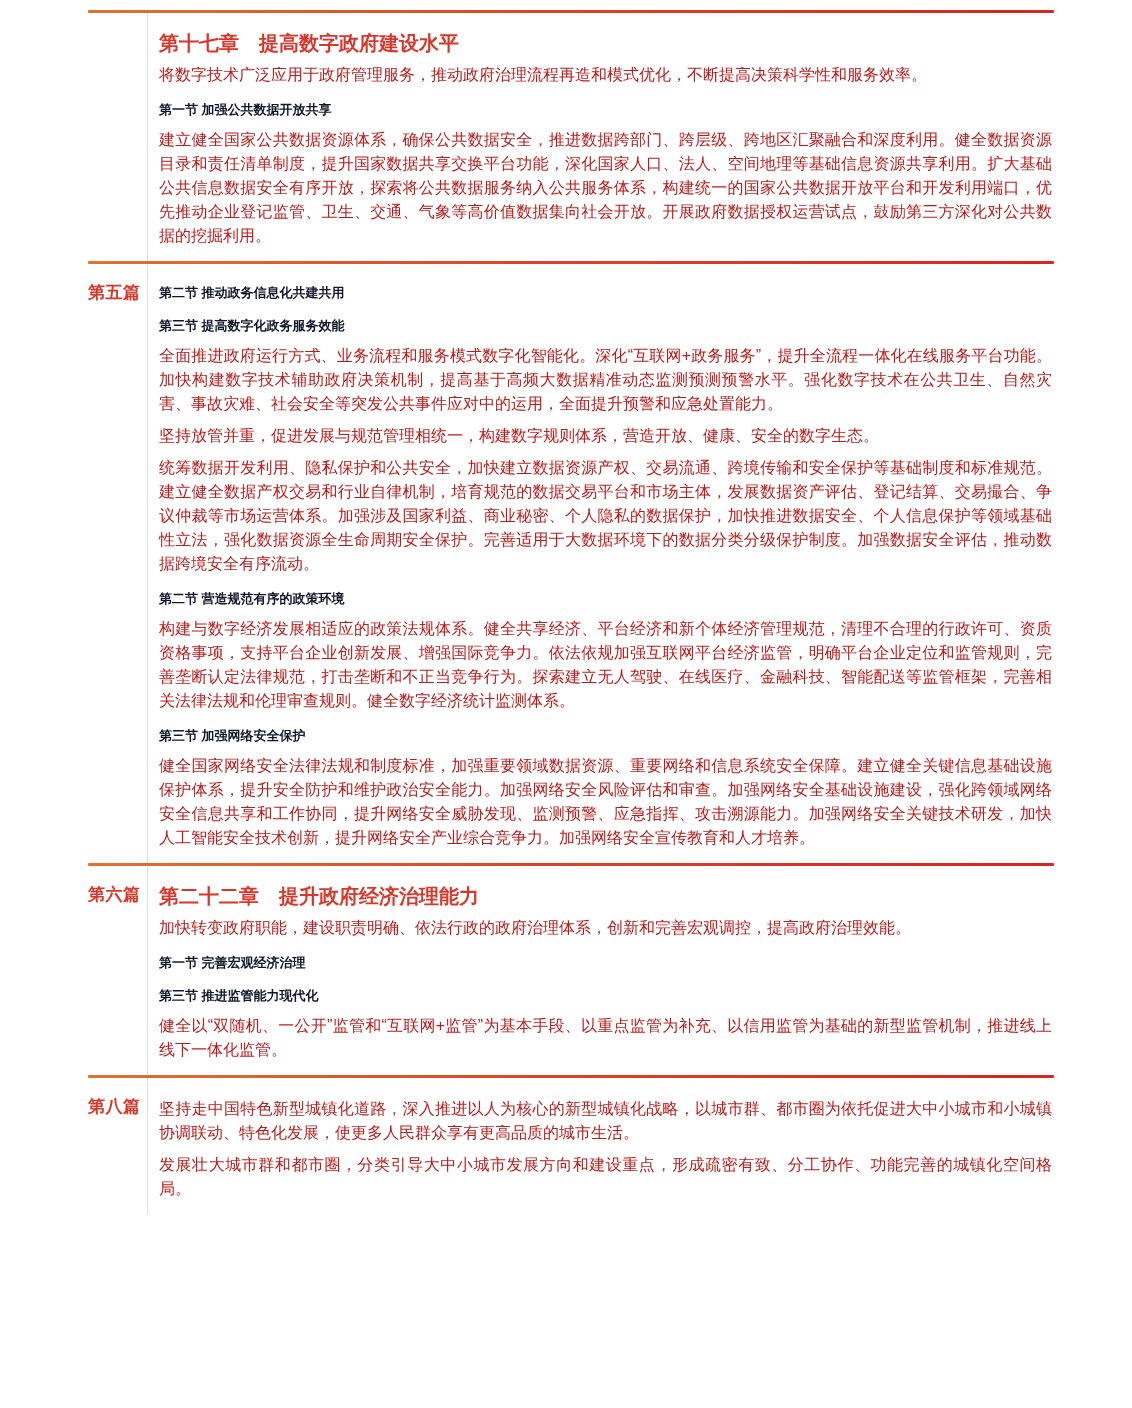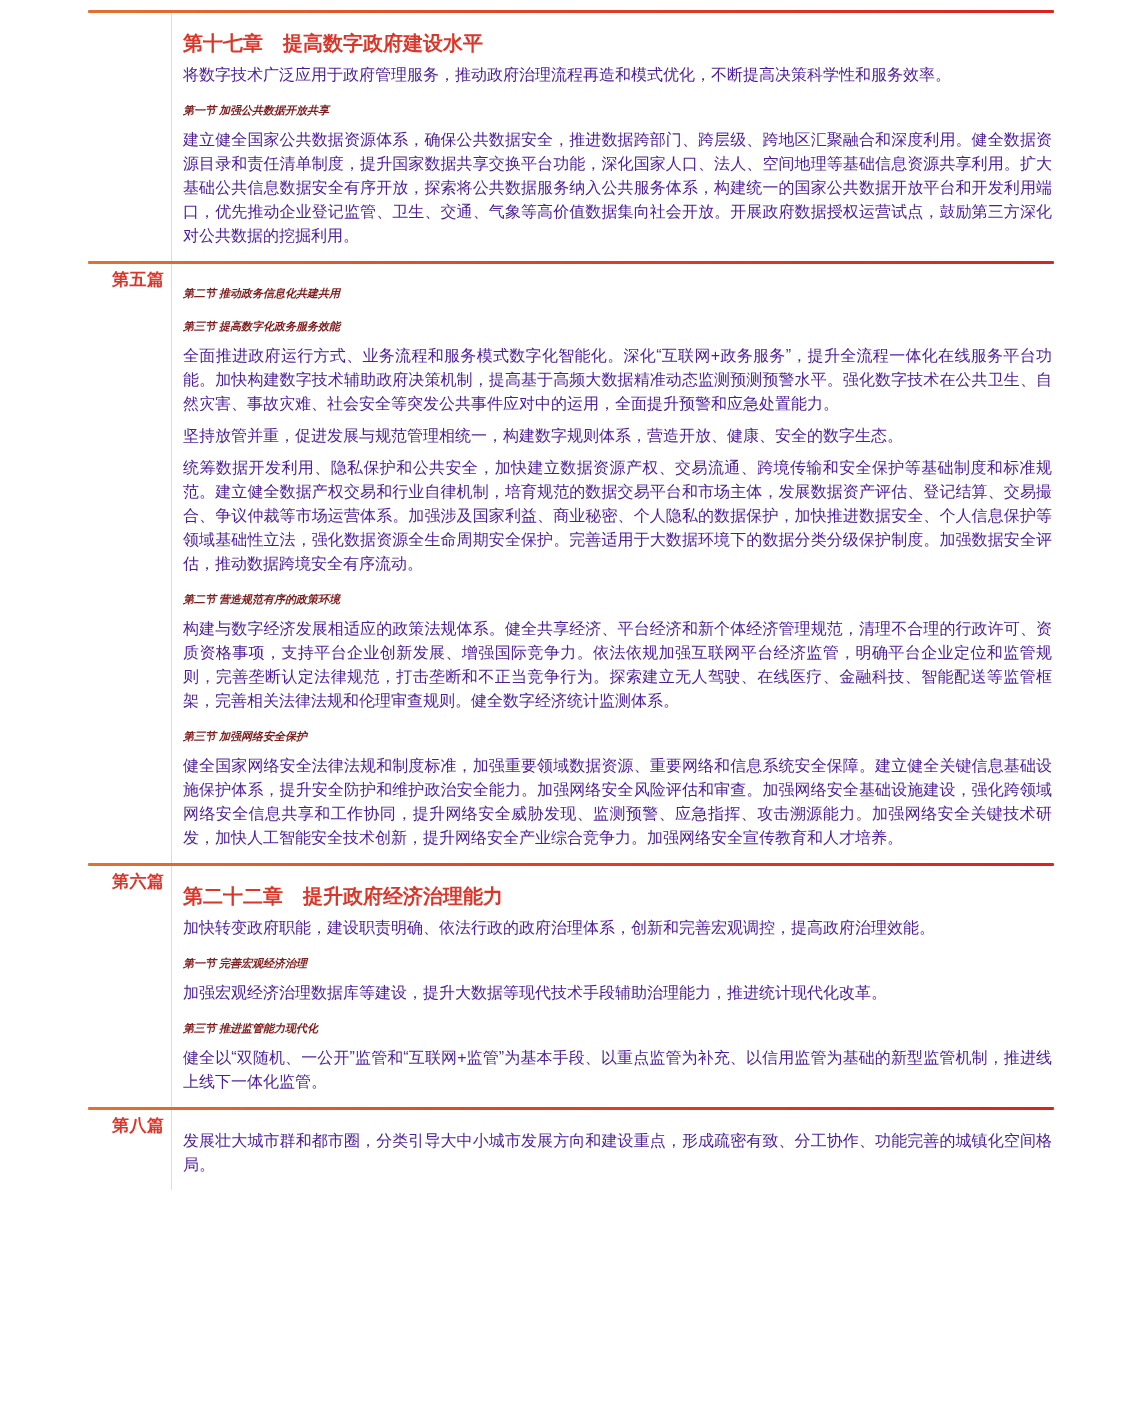--- a/index.html
+++ b/index.html
@@ -26,23 +26,22 @@
     background: linear-gradient(90deg, #e2722f 0%, #dd4527 45%, #d92420 100%);
     border-radius: 1px;
   }
   .block {
     display: flex;
     align-items: stretch;
   }
   .label-col {
     width: 59px;
     flex-shrink: 0;
-    padding-top: 6px;
+    padding-top: 19px;
     box-sizing: border-box;
-    margin-left: 24px;
   }
   .part-label {
     color: #d9372a;
     font-weight: bold;
     font-size: 17px;
     line-height: 20px;
     letter-spacing: 0.5px;
     white-space: nowrap;
   }
   .divider-col {
@@ -56,29 +55,28 @@
     box-sizing: border-box;
   }
   .chapter {
     color: #d9372a;
     font-size: 20px;
     font-weight: bold;
     line-height: 22px;
     margin: 14px 0 9px 0;
   }
   .section {
-    color: #7f1d1d;
-    font-size: 11px;
+    color: #0f172a;
+    font-size: 13px;
     font-weight: bold;
     line-height: 20px;
     margin: 13px 0 8px 0;
-    font-style: italic;
   }
   .para {
-    color: #4c1d95;
+    color: #b91c1c;
     font-size: 16px;
     line-height: 24px;
     margin: 0 0 8px 0;
     text-align: justify;
   }
   .content-col > :first-child {
     margin-top: 5px;
   }
 </style>
 </head>
@@ -117,28 +115,28 @@
     <div class="rule"></div>
     <section class="block">
       <div class="label-col">
         <div class="part-label">第六篇</div>
       </div>
       <div class="divider-col"></div>
       <div class="content-col">
         <h2 class="chapter">第二十二章　提升政府经济治理能力</h2>
         <p class="para">加快转变政府职能，建设职责明确、依法行政的政府治理体系，创新和完善宏观调控，提高政府治理效能。</p>
         <h2 class="section">第一节 完善宏观经济治理</h2>
-        <p class="para">加强宏观经济治理数据库等建设，提升大数据等现代技术手段辅助治理能力，推进统计现代化改革。</p>
         <h2 class="section">第三节 推进监管能力现代化</h2>
         <p class="para">健全以“双随机、一公开”监管和“互联网+监管”为基本手段、以重点监管为补充、以信用监管为基础的新型监管机制，推进线上线下一体化监管。</p>
       </div>
     </section>
     <div class="rule"></div>
     <section class="block">
       <div class="label-col">
         <div class="part-label">第八篇</div>
       </div>
       <div class="divider-col"></div>
       <div class="content-col">
+        <p class="para">坚持走中国特色新型城镇化道路，深入推进以人为核心的新型城镇化战略，以城市群、都市圈为依托促进大中小城市和小城镇协调联动、特色化发展，使更多人民群众享有更高品质的城市生活。</p>
         <p class="para">发展壮大城市群和都市圈，分类引导大中小城市发展方向和建设重点，形成疏密有致、分工协作、功能完善的城镇化空间格局。</p>
       </div>
     </section>
   </main>
 
 </body></html>

